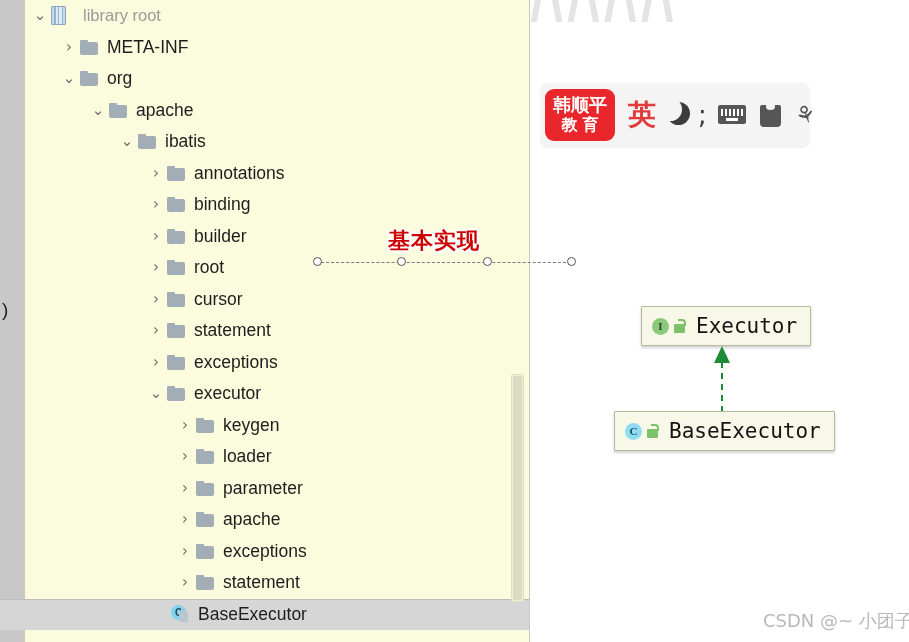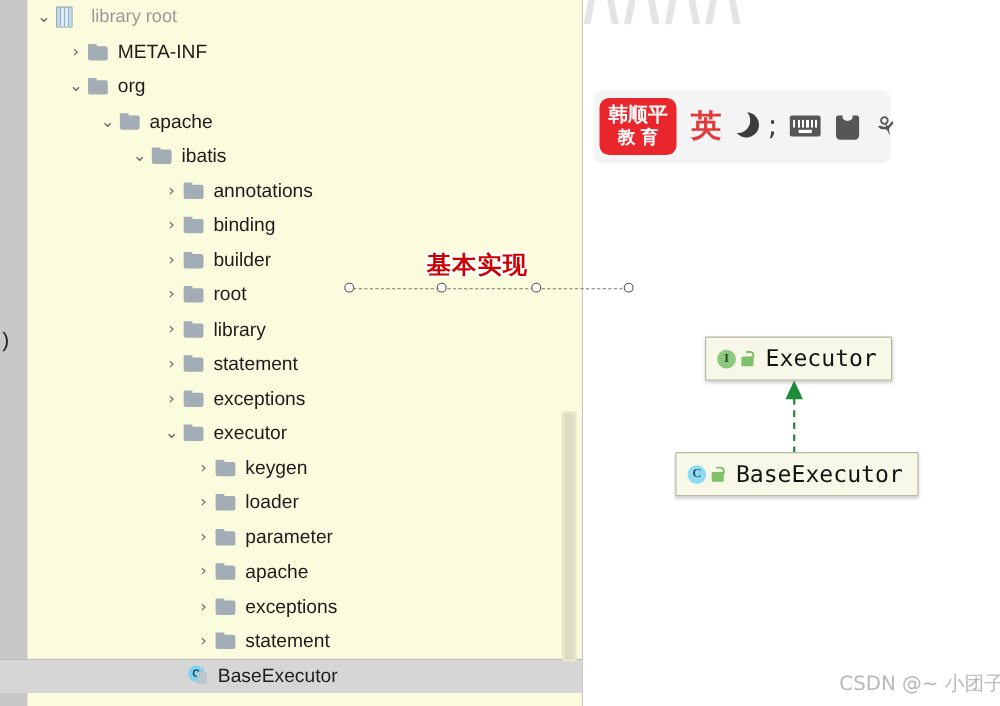--- a/index.html
+++ b/index.html
@@ -501,21 +501,21 @@
         <span class="tree-label">builder</span>
       </div>
       <div class="tree-row" style="padding-left: 120px;">
         <span class="twisty">›</span>
         <span class="icon-folder"></span>
         <span class="tree-label">root</span>
       </div>
       <div class="tree-row" style="padding-left: 120px;">
         <span class="twisty">›</span>
         <span class="icon-folder"></span>
-        <span class="tree-label">library</span>
+        <span class="tree-label">cursor</span>
       </div>
       <div class="tree-row" style="padding-left: 120px;">
         <span class="twisty">›</span>
         <span class="icon-folder"></span>
         <span class="tree-label">statement</span>
       </div>
       <div class="tree-row" style="padding-left: 120px;">
         <span class="twisty">›</span>
         <span class="icon-folder"></span>
         <span class="tree-label">exceptions</span>

